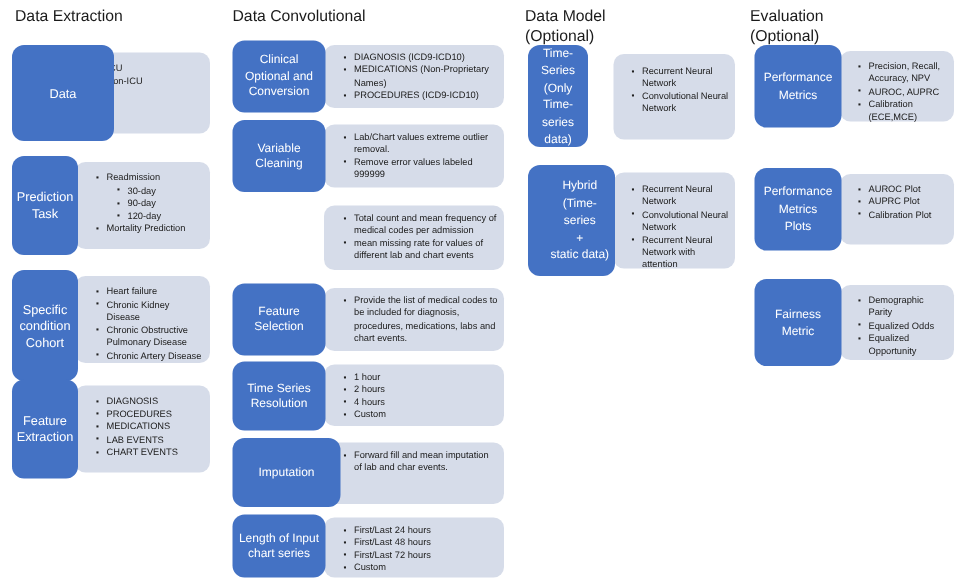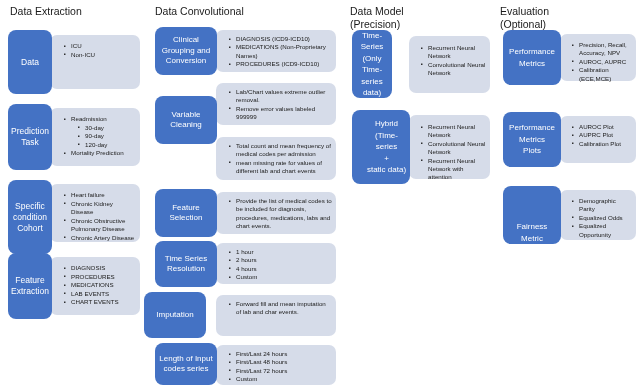--- a/index.html
+++ b/index.html
@@ -80,21 +80,21 @@
 <body>
 
 <div id="diagram">
     <div class="col-header" style="left: 10px; top: 5px; width: 130px; white-space: pre-line;">Data Extraction</div>
     <div class="detail-box" style="left: 50px; top: 35px; width: 90px; height: 54px; background: rgb(214, 220, 233);">
       <ul class="bullets" style="font-size: 6.2px; line-height: 8.6px; padding-left: 14px; padding-top: 7px; padding-right: 4px;">
         <li><span>ICU</span></li>
         <li><span>Non-ICU</span></li>
       </ul>
     </div>
-    <div class="label-box" style="left: 8px; top: 30px; width: 44px; height: 64px; background: rgb(68, 114, 196); color: rgb(255, 255, 255); font-size: 8.5px; line-height: 11px;">
+    <div class="label-box" style="left: 8px; top: 30px; width: 68px; height: 64px; background: rgb(68, 114, 196); color: rgb(255, 255, 255); font-size: 8.5px; line-height: 11px;">
       <span class="label-text">Data</span>
     </div>
     <div class="detail-box" style="left: 50px; top: 108px; width: 90px; height: 58px; background: rgb(214, 220, 233);">
       <ul class="bullets" style="font-size: 6.2px; line-height: 8.6px; padding-left: 14px; padding-top: 7px; padding-right: 4px;">
         <li><span>Readmission</span><ul class="bullets">
             <li><span>30-day</span></li>
             <li><span>90-day</span></li>
             <li><span>120-day</span></li>
           </ul></li>
         <li><span>Mortality Prediction</span></li>
@@ -133,30 +133,30 @@
     <div class="col-header" style="left: 155px; top: 5px; width: 180px; white-space: pre-line;">Data Convolutional</div>
     <div class="detail-box" style="left: 216px; top: 30px; width: 120px; height: 42px; background: rgb(214, 220, 233);">
       <ul class="bullets" style="font-size: 6.2px; line-height: 8.4px; padding-left: 13px; padding-top: 5px; padding-right: 4px;">
         <li><span>DIAGNOSIS (ICD9-ICD10)</span></li>
         <li><span>MEDICATIONS (Non-Proprietary Names)</span></li>
         <li><span>PROCEDURES (ICD9-ICD10)</span></li>
       </ul>
     </div>
     <div class="label-box" style="left: 155px; top: 27px; width: 62px; height: 48px; background: rgb(68, 114, 196); color: rgb(255, 255, 255); font-size: 8px; line-height: 10.5px;">
       <span class="label-text">Clinical
-Grouping and
+Optional and
 Conversion</span>
     </div>
     <div class="detail-box" style="left: 216px; top: 83px; width: 120px; height: 42px; background: rgb(214, 220, 233);">
       <ul class="bullets" style="font-size: 6.2px; line-height: 8.4px; padding-left: 13px; padding-top: 5px; padding-right: 4px;">
         <li><span>Lab/Chart values extreme outlier removal.</span></li>
         <li><span>Remove error values labeled 999999</span></li>
       </ul>
     </div>
-    <div class="label-box" style="left: 155px; top: 80px; width: 62px; height: 48px; background: rgb(68, 114, 196); color: rgb(255, 255, 255); font-size: 8px; line-height: 10.5px; margin-top: 16px;">
+    <div class="label-box" style="left: 155px; top: 80px; width: 62px; height: 48px; background: rgb(68, 114, 196); color: rgb(255, 255, 255); font-size: 8px; line-height: 10.5px;">
       <span class="label-text">Variable
 Cleaning</span>
     </div>
     <div class="detail-box" style="left: 216px; top: 137px; width: 120px; height: 43px; background: rgb(214, 220, 233);">
       <ul class="bullets" style="font-size: 6.2px; line-height: 8.4px; padding-left: 13px; padding-top: 5px; padding-right: 4px;">
         <li><span>Total count and mean frequency of medical codes per admission</span></li>
         <li><span>mean missing rate for values of different lab and chart events</span></li>
       </ul>
     </div>
     <div class="detail-box" style="left: 216px; top: 192px; width: 120px; height: 42px; background: rgb(214, 220, 233);">
@@ -178,37 +178,37 @@
     </div>
     <div class="label-box" style="left: 155px; top: 241px; width: 62px; height: 46px; background: rgb(68, 114, 196); color: rgb(255, 255, 255); font-size: 8px; line-height: 10.5px;">
       <span class="label-text">Time Series
 Resolution</span>
     </div>
     <div class="detail-box" style="left: 216px; top: 295px; width: 120px; height: 41px; background: rgb(214, 220, 233);">
       <ul class="bullets" style="font-size: 6.2px; line-height: 8.4px; padding-left: 13px; padding-top: 5px; padding-right: 4px;">
         <li><span>Forward fill and mean imputation of lab and char events.</span></li>
       </ul>
     </div>
-    <div class="label-box" style="left: 144px; top: 292px; width: 62px; height: 46px; background: rgb(68, 114, 196); color: rgb(255, 255, 255); font-size: 8px; line-height: 10.5px; align-items: center;">
+    <div class="label-box" style="left: 155px; top: 292px; width: 72px; height: 46px; background: rgb(68, 114, 196); color: rgb(255, 255, 255); font-size: 8px; line-height: 10.5px; align-items: center;">
       <span class="label-text">Imputation</span>
     </div>
     <div class="detail-box" style="left: 216px; top: 345px; width: 120px; height: 40px; background: rgb(214, 220, 233);">
       <ul class="bullets" style="font-size: 6.2px; line-height: 8.4px; padding-left: 13px; padding-top: 5px; padding-right: 4px;">
         <li><span>First/Last 24 hours</span></li>
         <li><span>First/Last 48 hours</span></li>
         <li><span>First/Last 72 hours</span></li>
         <li><span>Custom</span></li>
       </ul>
     </div>
     <div class="label-box" style="left: 155px; top: 343px; width: 62px; height: 42px; background: rgb(68, 114, 196); color: rgb(255, 255, 255); font-size: 8px; line-height: 10.5px;">
       <span class="label-text">Length of Input
-codes series</span>
+chart series</span>
     </div>
     <div class="col-header" style="left: 350px; top: 5px; width: 140px; white-space: pre-line;">Data Model
-(Precision)</div>
+(Optional)</div>
     <div class="detail-box" style="left: 409px; top: 36px; width: 81px; height: 57px; background: rgb(214, 220, 233);">
       <ul class="bullets" style="font-size: 6.2px; line-height: 8.4px; padding-left: 12px; padding-top: 8px; padding-right: 4px;">
         <li><span>Recurrent Neural Network</span></li>
         <li><span>Convolutional Neural Network</span></li>
       </ul>
     </div>
     <div class="label-box" style="left: 352px; top: 30px; width: 40px; height: 68px; background: rgb(68, 114, 196); color: rgb(255, 255, 255); font-size: 8px; line-height: 11.5px;">
       <span class="label-text">Time-Series
 (Only
 Time-series
@@ -252,17 +252,17 @@
 Metrics
 Plots</span>
     </div>
     <div class="detail-box" style="left: 560px; top: 190px; width: 76px; height: 50px; background: rgb(214, 220, 233);">
       <ul class="bullets" style="font-size: 6.2px; line-height: 8.4px; padding-left: 12px; padding-top: 7px; padding-right: 4px;">
         <li><span>Demographic Parity</span></li>
         <li><span>Equalized Odds</span></li>
         <li><span>Equalized Opportunity</span></li>
       </ul>
     </div>
-    <div class="label-box" style="left: 503px; top: 186px; width: 58px; height: 58px; background: rgb(68, 114, 196); color: rgb(255, 255, 255); font-size: 8px; line-height: 11.5px; align-items: flex-end;">
+    <div class="label-box" style="left: 503px; top: 186px; width: 58px; height: 58px; background: rgb(68, 114, 196); color: rgb(255, 255, 255); font-size: 8px; line-height: 11.5px;">
       <span class="label-text">Fairness
 Metric</span>
     </div>
   </div>
 
 </body></html>

